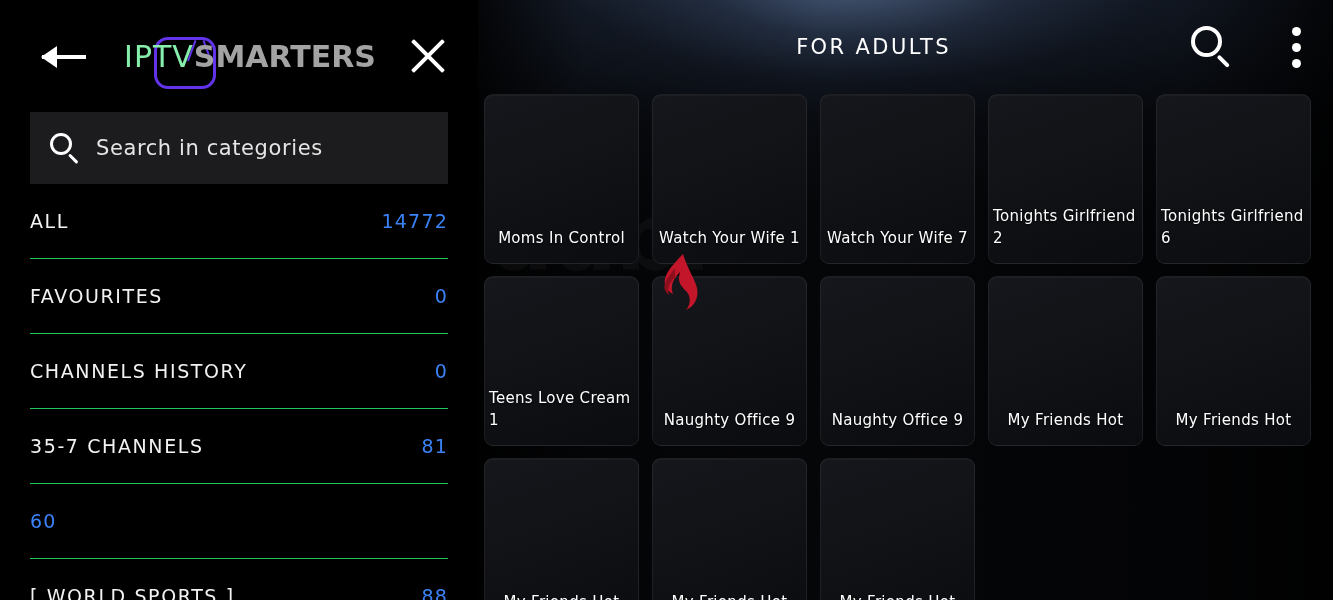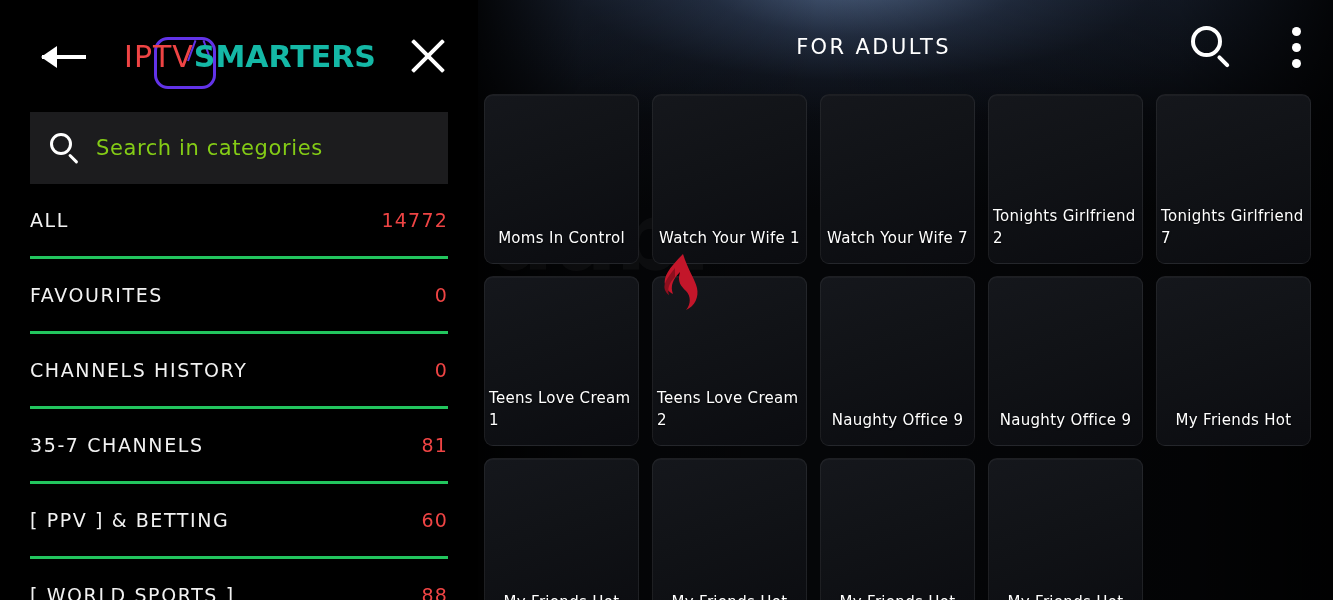--- a/index.html
+++ b/index.html
@@ -102,28 +102,28 @@
     align-items: center;
     justify-content: center;
     letter-spacing: 0.5px;
     white-space: nowrap;
     z-index: 2;
   }
   .brand-text .t1 {
     font-family: "DejaVu Sans", sans-serif;
     font-size: 30px;
     font-weight: 400;
-    color: #ef4444;
+    color: #86efac;
     letter-spacing: 1px;
   }
   .brand-text .t2 {
     font-family: "DejaVu Sans", sans-serif;
     font-size: 30px;
     font-weight: 700;
-    color: #14b8a6;
+    color: #a3a3a3;
     letter-spacing: 0px;
   }
 
   .close-x {
     width: 48px;
     height: 48px;
     flex: 0 0 48px;
     position: relative;
     cursor: pointer;
   }
@@ -167,48 +167,48 @@
     left: 21px; top: 22px;
     width: 12px; height: 3px;
     background: #fff;
     transform: rotate(45deg);
     transform-origin: left center;
     border-radius: 2px;
   }
   .search-ph {
     font-family: "DejaVu Sans", sans-serif;
     font-size: 21px;
-    color: #84cc16;
+    color: #e5e5e5;
     letter-spacing: 0.6px;
   }
 
   
   .cat-list { width: 478px; }
   .cat-row {
     height: 75px;
     margin: 0 auto;
     width: 418px;
     display: flex;
     align-items: center;
     justify-content: space-between;
-    border-bottom: 3px solid #22c55e;
+    border-bottom: 1px solid #22c55e;
     cursor: pointer;
   }
   .cat-row:first-child { border-top: none; }
   .cat-name {
     font-family: "DejaVu Sans", sans-serif;
     font-size: 19px;
     color: #f2f2f2;
     letter-spacing: 1.6px;
     white-space: nowrap;
   }
   .cat-count {
     font-family: "DejaVu Sans", sans-serif;
     font-size: 19px;
-    color: #ef4444;
+    color: #3b82f6;
     letter-spacing: 1.2px;
     text-align: center;
   }
 
   
   #main {
     position: relative;
     width: 855px;
     height: 600px;
     flex: 0 0 855px;
@@ -399,21 +399,20 @@
         </div>
         <div class="cat-row">
           <span class="cat-name">CHANNELS HISTORY</span>
           <span class="cat-count">0</span>
         </div>
         <div class="cat-row">
           <span class="cat-name">35-7 CHANNELS</span>
           <span class="cat-count">81</span>
         </div>
         <div class="cat-row">
-          <span class="cat-name">[ PPV ] &amp; BETTING</span>
           <span class="cat-count">60</span>
         </div>
         <div class="cat-row">
           <span class="cat-name">[ WORLD SPORTS ]</span>
           <span class="cat-count">88</span>
         </div>
       </div>
   </aside>
 
   <section id="main">
@@ -449,27 +448,24 @@
         <div class="tile">
           <span class="tile-label">Watch Your Wife 1</span>
         </div>
         <div class="tile">
           <span class="tile-label">Watch Your Wife 7</span>
         </div>
         <div class="tile">
           <span class="tile-label">Tonights Girlfriend 2</span>
         </div>
         <div class="tile">
-          <span class="tile-label">Tonights Girlfriend 7</span>
+          <span class="tile-label">Tonights Girlfriend 6</span>
         </div>
         <div class="tile">
           <span class="tile-label">Teens Love Cream 1</span>
-        </div>
-        <div class="tile">
-          <span class="tile-label">Teens Love Cream 2</span>
         </div>
         <div class="tile">
           <span class="tile-label">Naughty Office 9</span>
         </div>
         <div class="tile">
           <span class="tile-label">Naughty Office 9</span>
         </div>
         <div class="tile">
           <span class="tile-label">My Friends Hot</span>
         </div>

